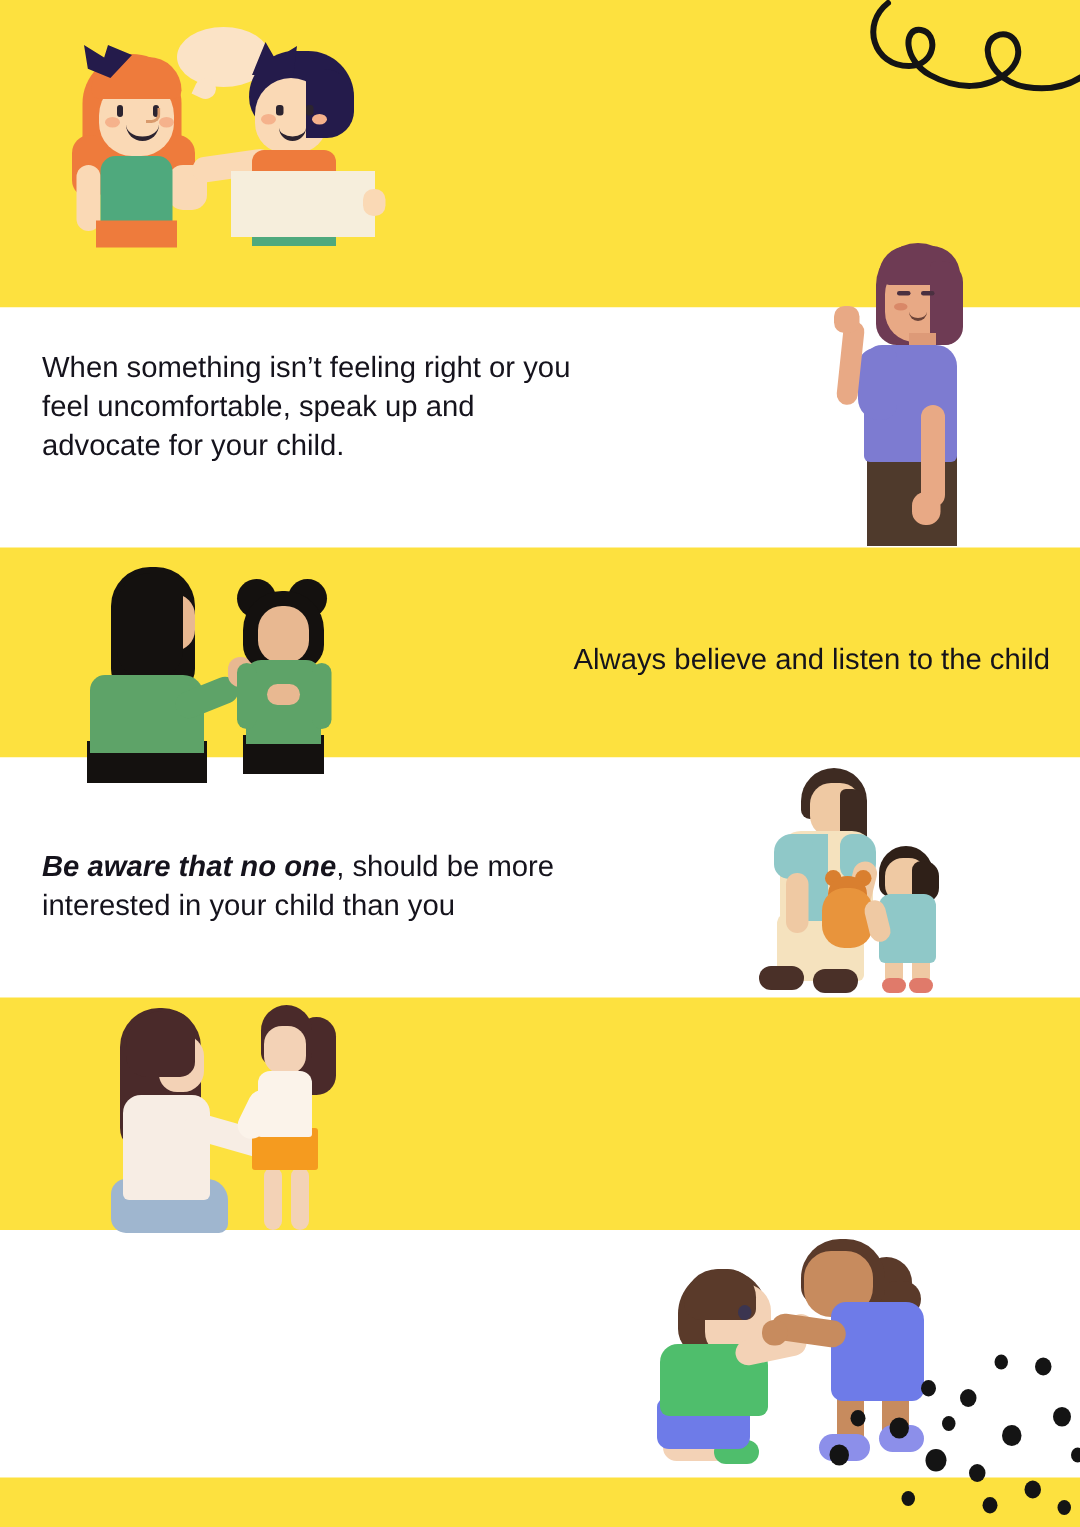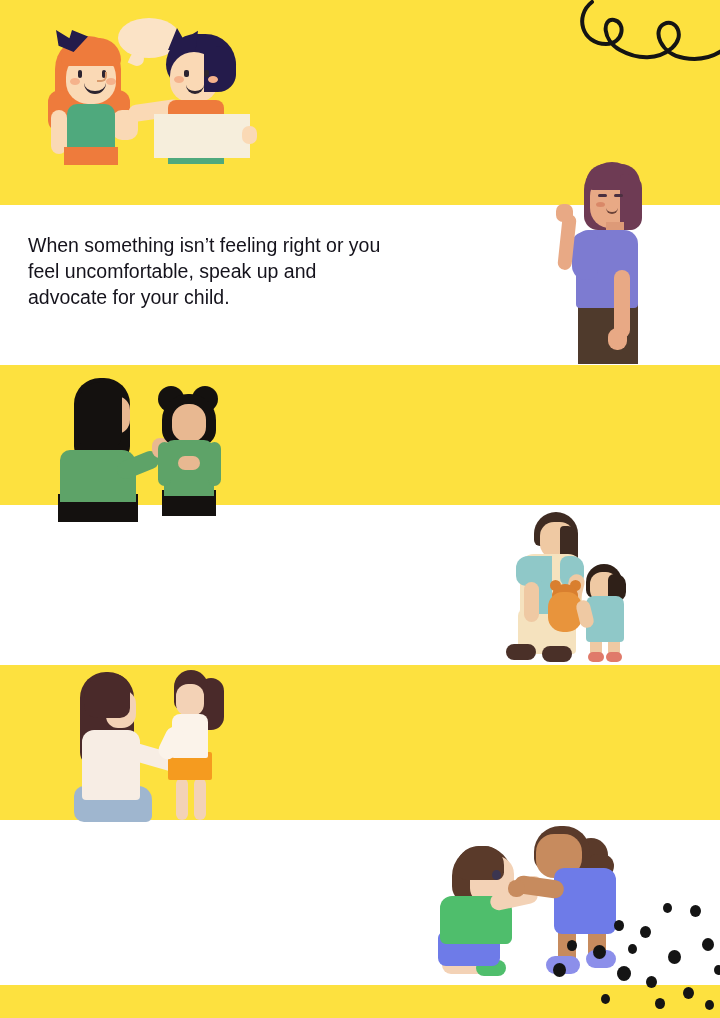--- a/index.html
+++ b/index.html
@@ -293,40 +293,42 @@
     <div class="sh" id="w-neck"></div>
     <div class="sh" id="w-skirt"></div>
     <div class="sh" id="w-shirt"></div>
     <div class="sh" id="w-sleeve"></div>
     <div class="sh" id="w-armUp"></div>
     <div class="sh" id="w-fist"></div>
     <div class="sh" id="w-armDown"></div>
     <div class="sh" id="w-hand"></div>
   </div>
 
+  <div class="msg" id="msg-2">Always believe and listen to the child</div>
 
   <div class="art" id="art-talk">
     <div class="sh" id="t-hairA"></div>
     <div class="sh" id="t-faceA"></div>
     <div class="sh" id="t-hairA2"></div>
     <div class="sh" id="t-skirtA"></div>
     <div class="sh" id="t-bodyA"></div>
     <div class="sh" id="t-armA"></div>
     <div class="sh" id="t-handA"></div>
     <div class="sh" id="t-hairB1"></div>
     <div class="sh" id="t-hairB2"></div>
     <div class="sh" id="t-hairB"></div>
     <div class="sh" id="t-faceB"></div>
     <div class="sh" id="t-skirtB"></div>
     <div class="sh" id="t-bodyB"></div>
     <div class="sh" id="t-armB1"></div>
     <div class="sh" id="t-armB2"></div>
     <div class="sh" id="t-handsB"></div>
   </div>
 
+  <div class="msg" id="msg-3"><span class="em-bold">Be aware that no one</span><span>, should be more interested in your child than you</span></div>
 
   <div class="art" id="art-teddy">
     <div class="sh" id="y-hair"></div>
     <div class="sh" id="y-face"></div>
     <div class="sh" id="y-hairlong"></div>
     <div class="sh" id="y-legs"></div>
     <div class="sh" id="y-shoe1"></div>
     <div class="sh" id="y-shoe2"></div>
     <div class="sh" id="y-body"></div>
     <div class="sh" id="y-scarf"></div>

